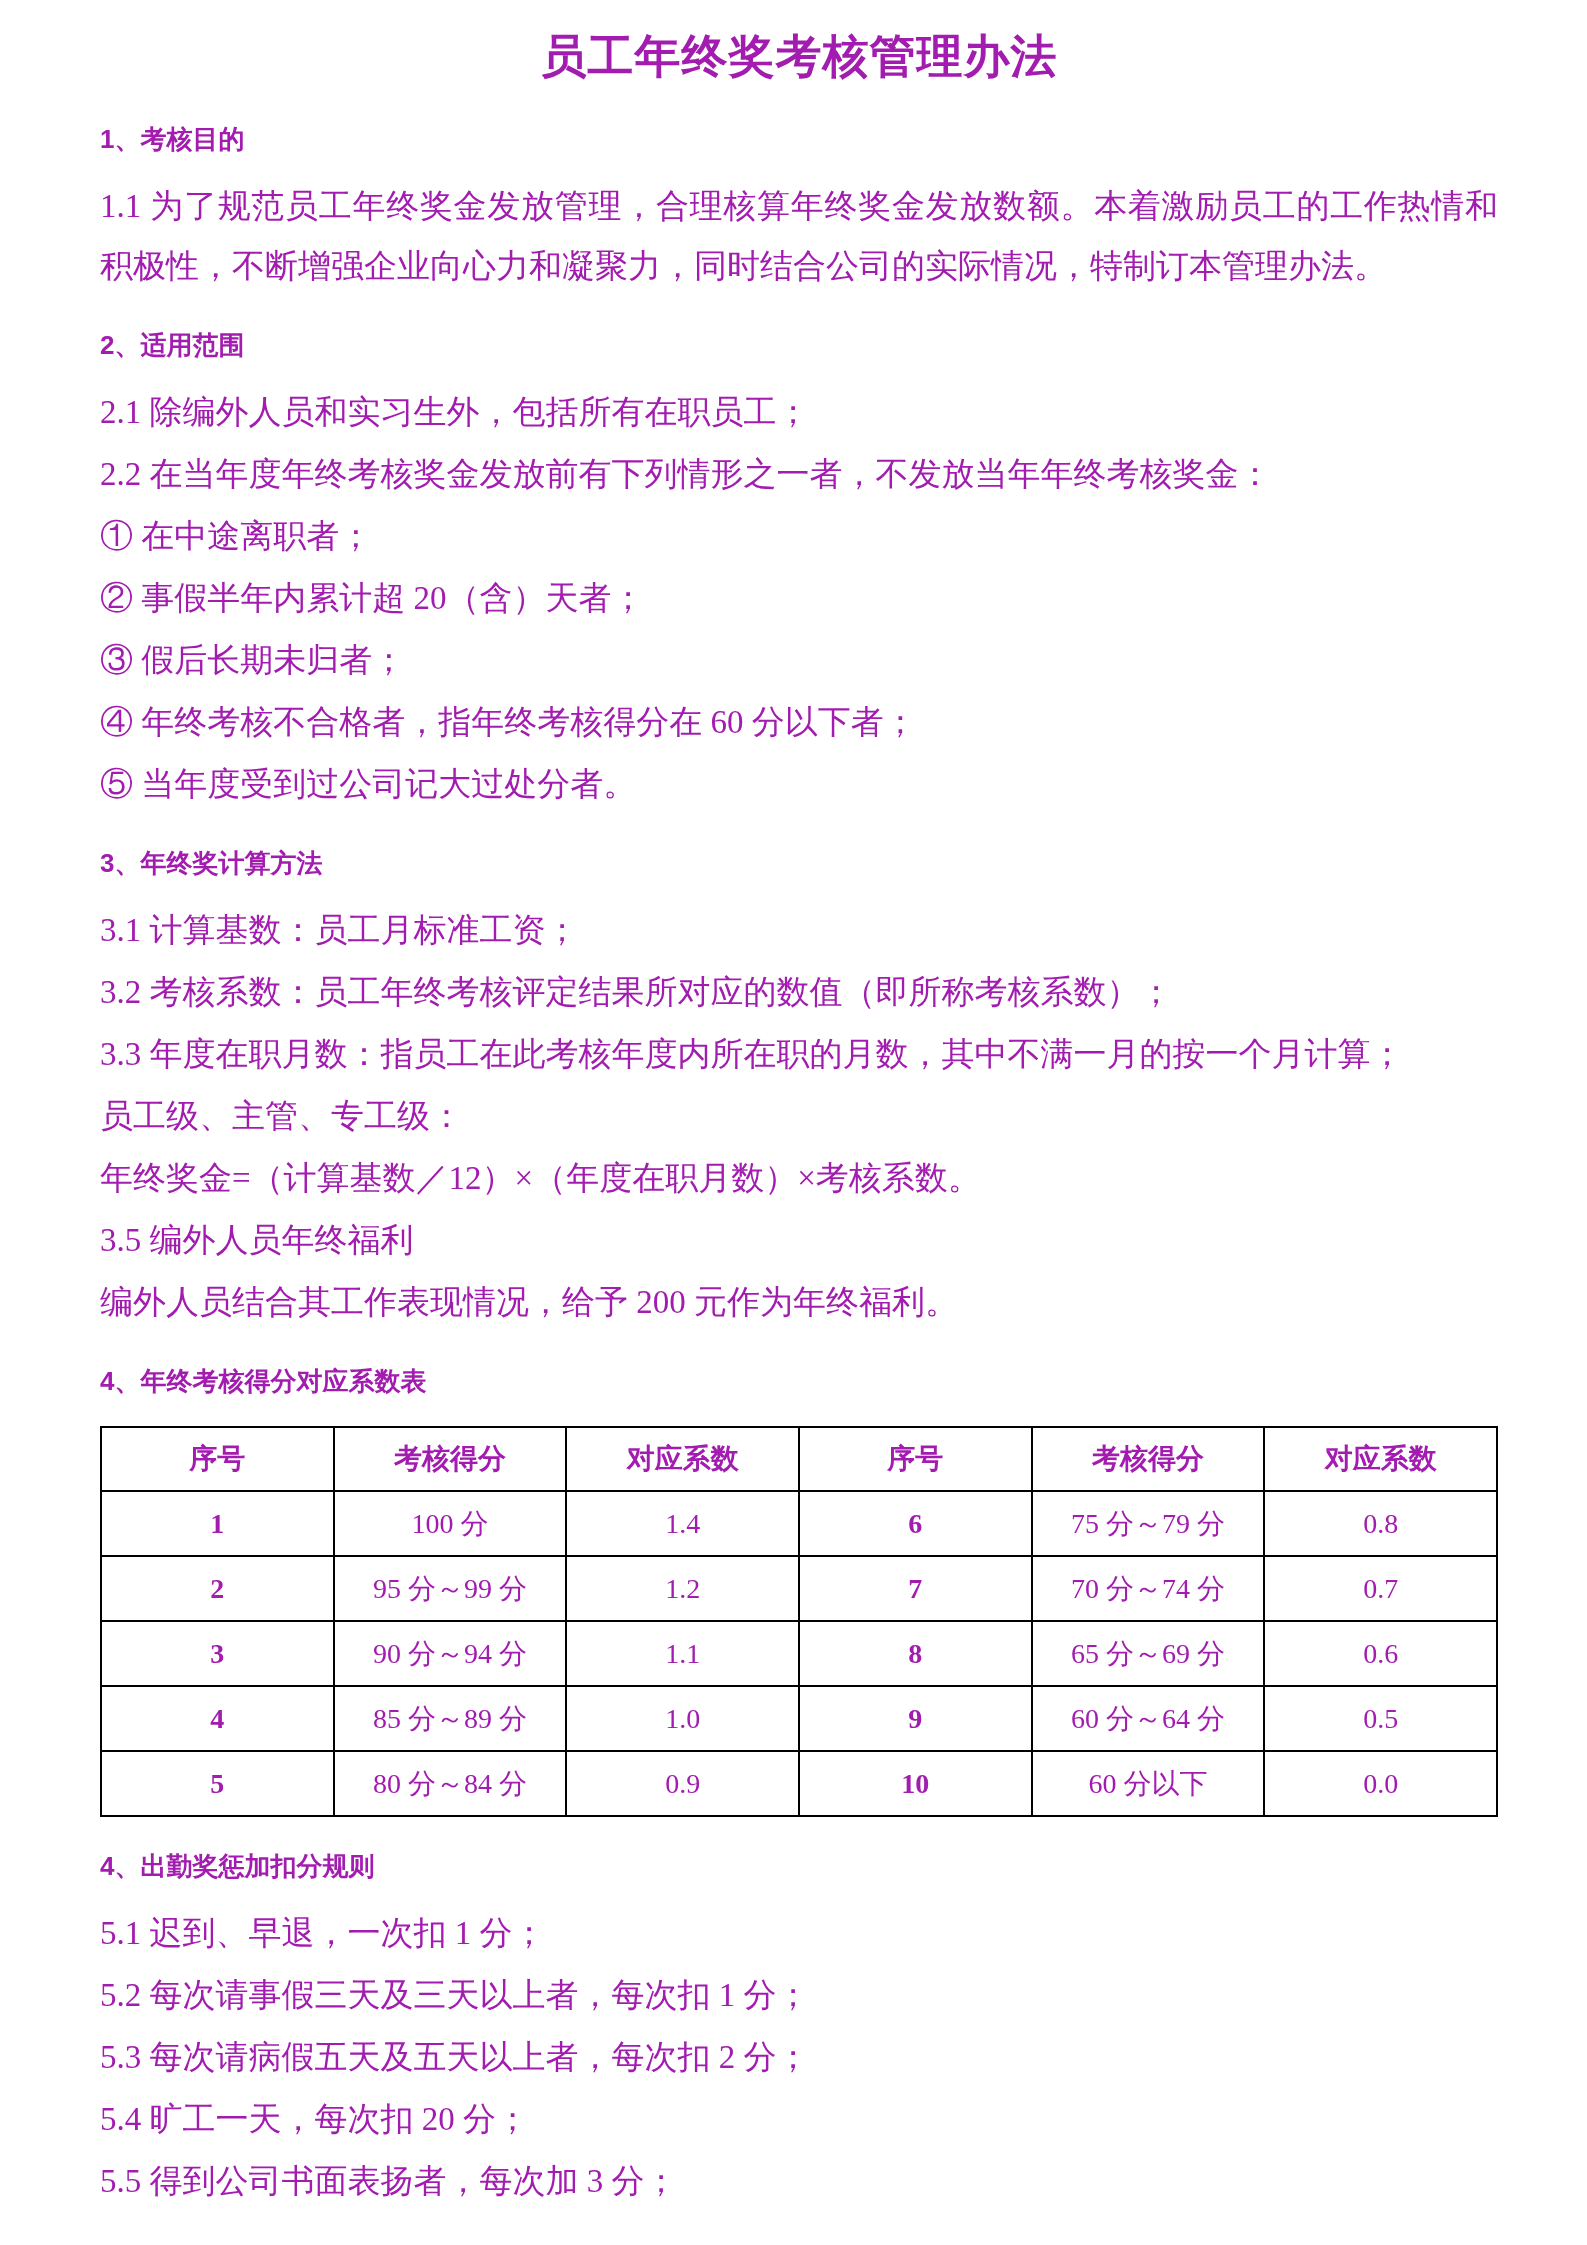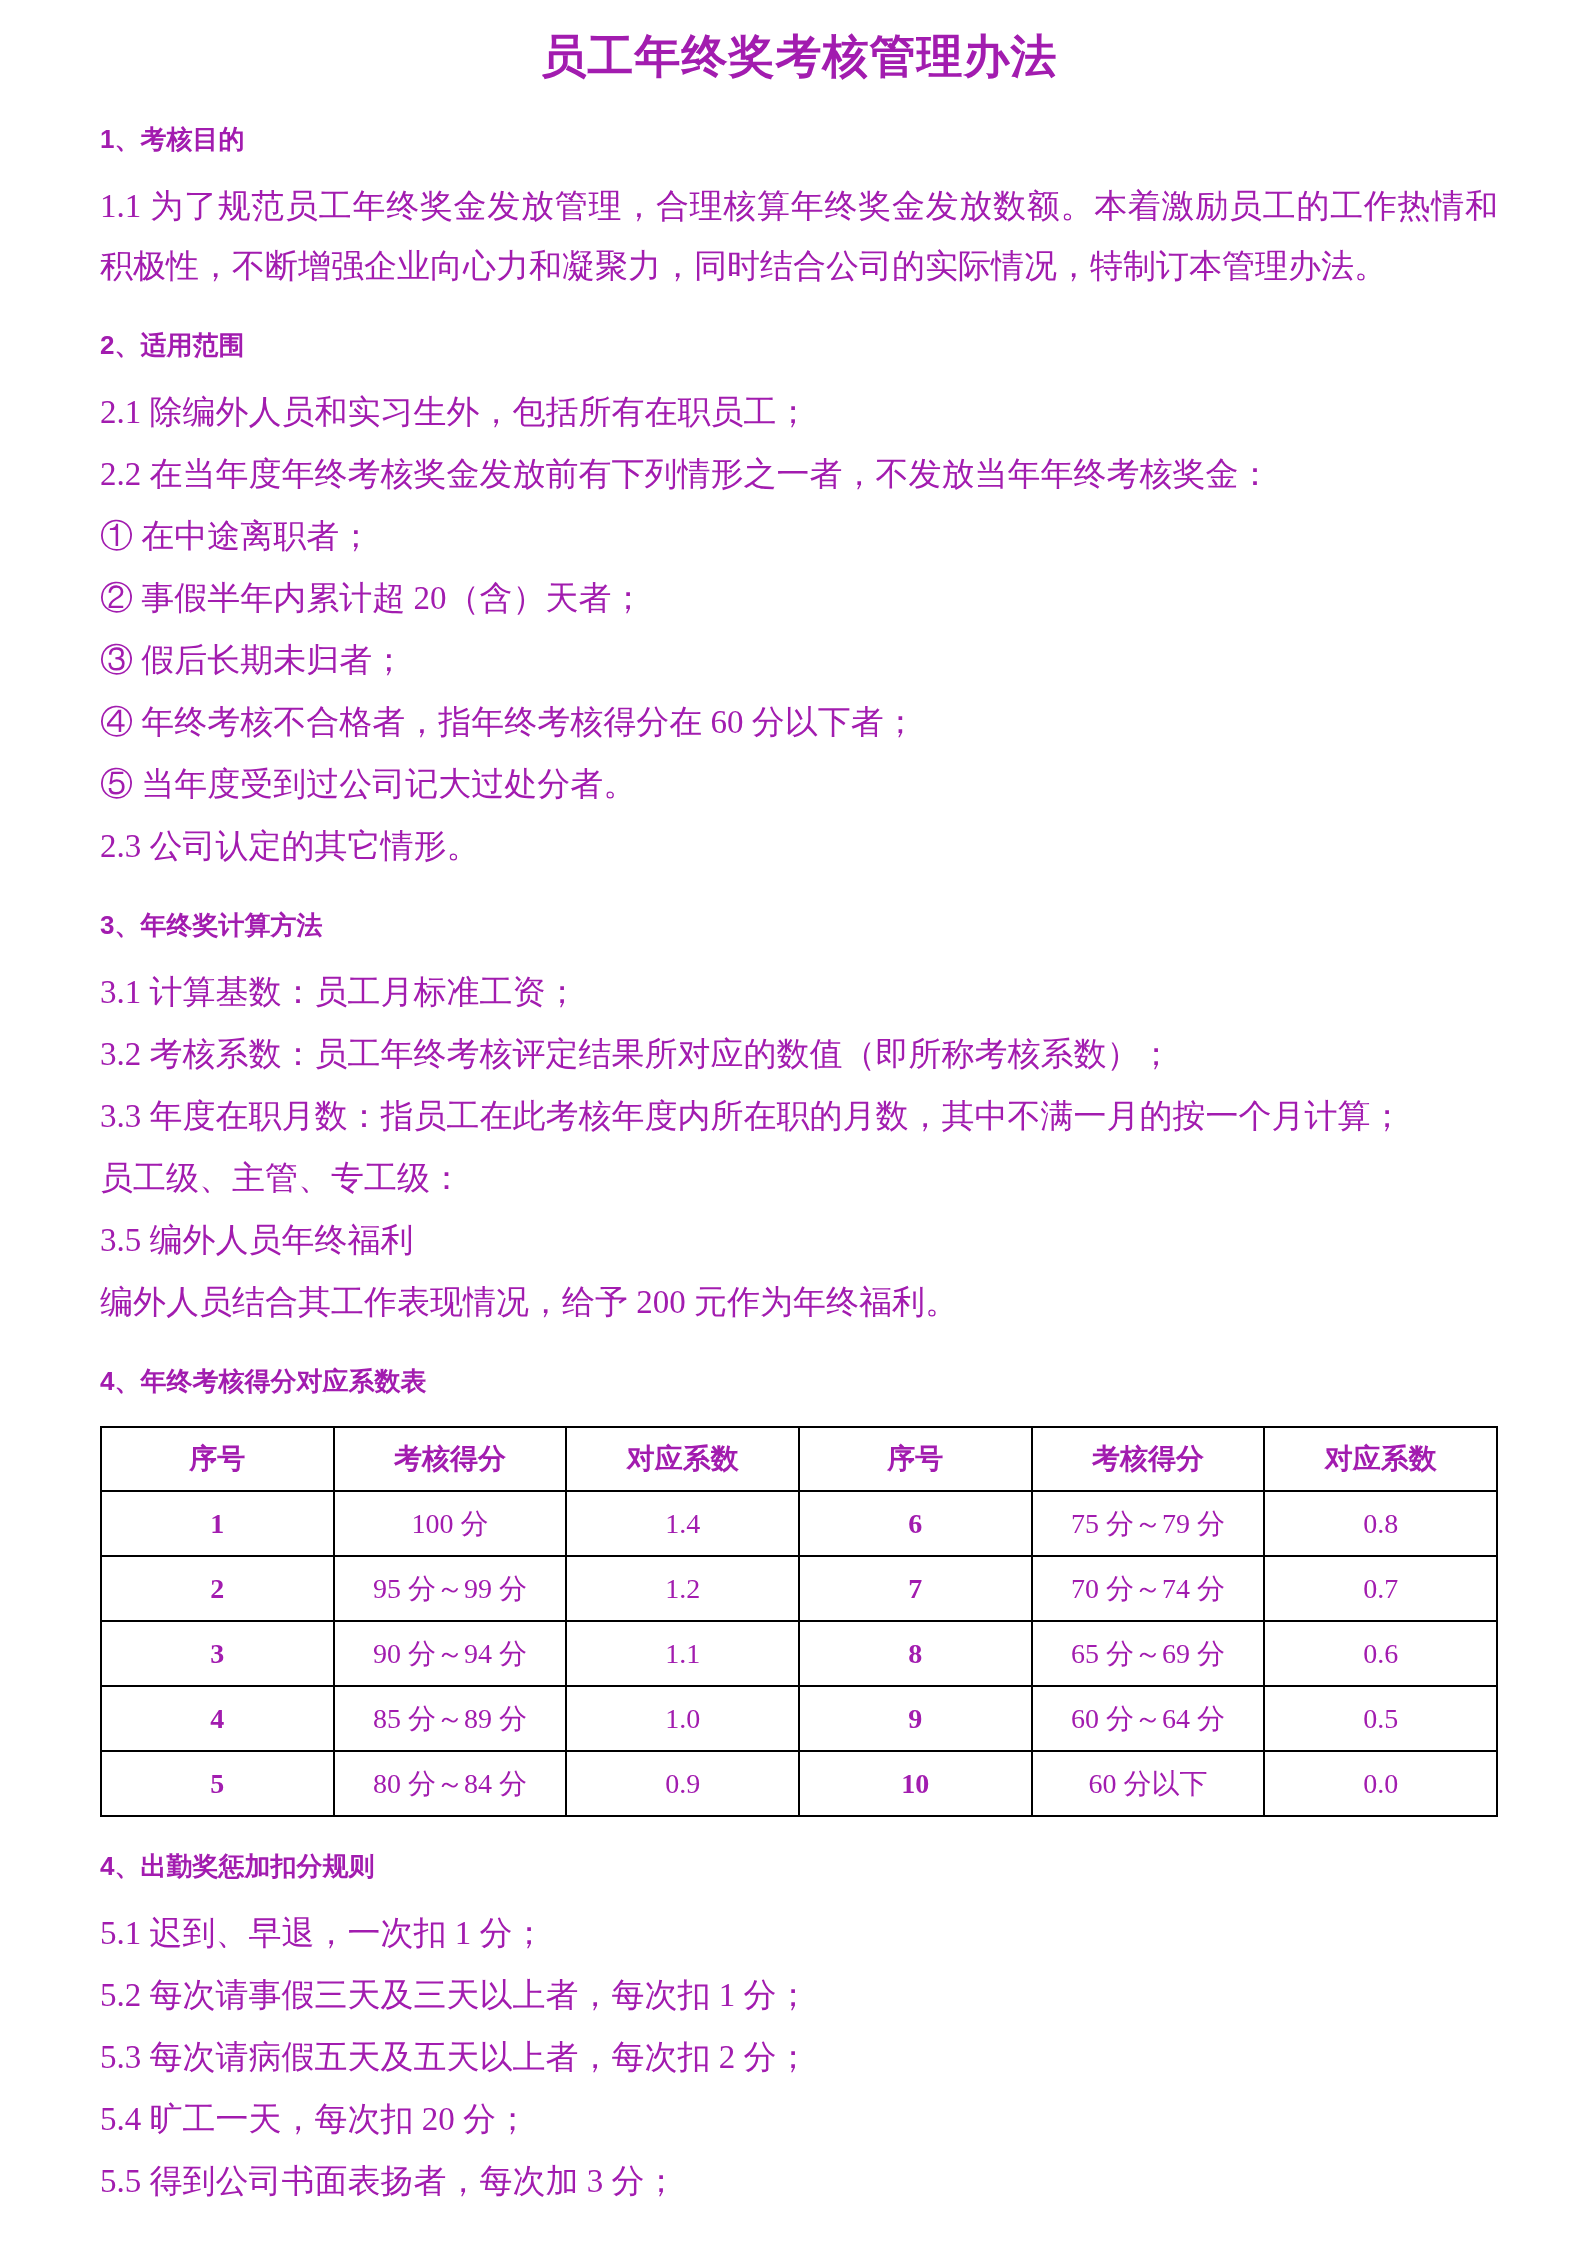--- a/index.html
+++ b/index.html
@@ -67,27 +67,27 @@
   <p class="body-line wrap">1.1 为了规范员工年终奖金发放管理，合理核算年终奖金发放数额。本着激励员工的工作热情和积极性，不断增强企业向心力和凝聚力，同时结合公司的实际情况，特制订本管理办法。</p>
 
   <h2 class="section-heading">2、适用范围</h2>
   <p class="body-line">2.1 除编外人员和实习生外，包括所有在职员工；</p>
   <p class="body-line">2.2 在当年度年终考核奖金发放前有下列情形之一者，不发放当年年终考核奖金：</p>
   <p class="body-line">① 在中途离职者；</p>
   <p class="body-line">② 事假半年内累计超 20（含）天者；</p>
   <p class="body-line">③ 假后长期未归者；</p>
   <p class="body-line">④ 年终考核不合格者，指年终考核得分在 60 分以下者；</p>
   <p class="body-line">⑤ 当年度受到过公司记大过处分者。</p>
-  <p class="body-line">2.3 公司认定的其它情形。</p>
 
   <h2 class="section-heading">3、年终奖计算方法</h2>
   <p class="body-line">3.1 计算基数：员工月标准工资；</p>
   <p class="body-line">3.2 考核系数：员工年终考核评定结果所对应的数值（即所称考核系数）；</p>
   <p class="body-line">3.3 年度在职月数：指员工在此考核年度内所在职的月数，其中不满一月的按一个月计算；</p>
   <p class="body-line">员工级、主管、专工级：</p>
+  <p class="body-line">年终奖金=（计算基数／12）×（年度在职月数）×考核系数。</p>
   <p class="body-line">3.5 编外人员年终福利</p>
   <p class="body-line">编外人员结合其工作表现情况，给予 200 元作为年终福利。</p>
 
   <h2 class="section-heading">4、年终考核得分对应系数表</h2>
 
   <table class="coef">
     <thead>
       <tr>
         <th>序号</th>
         <th>考核得分</th>

